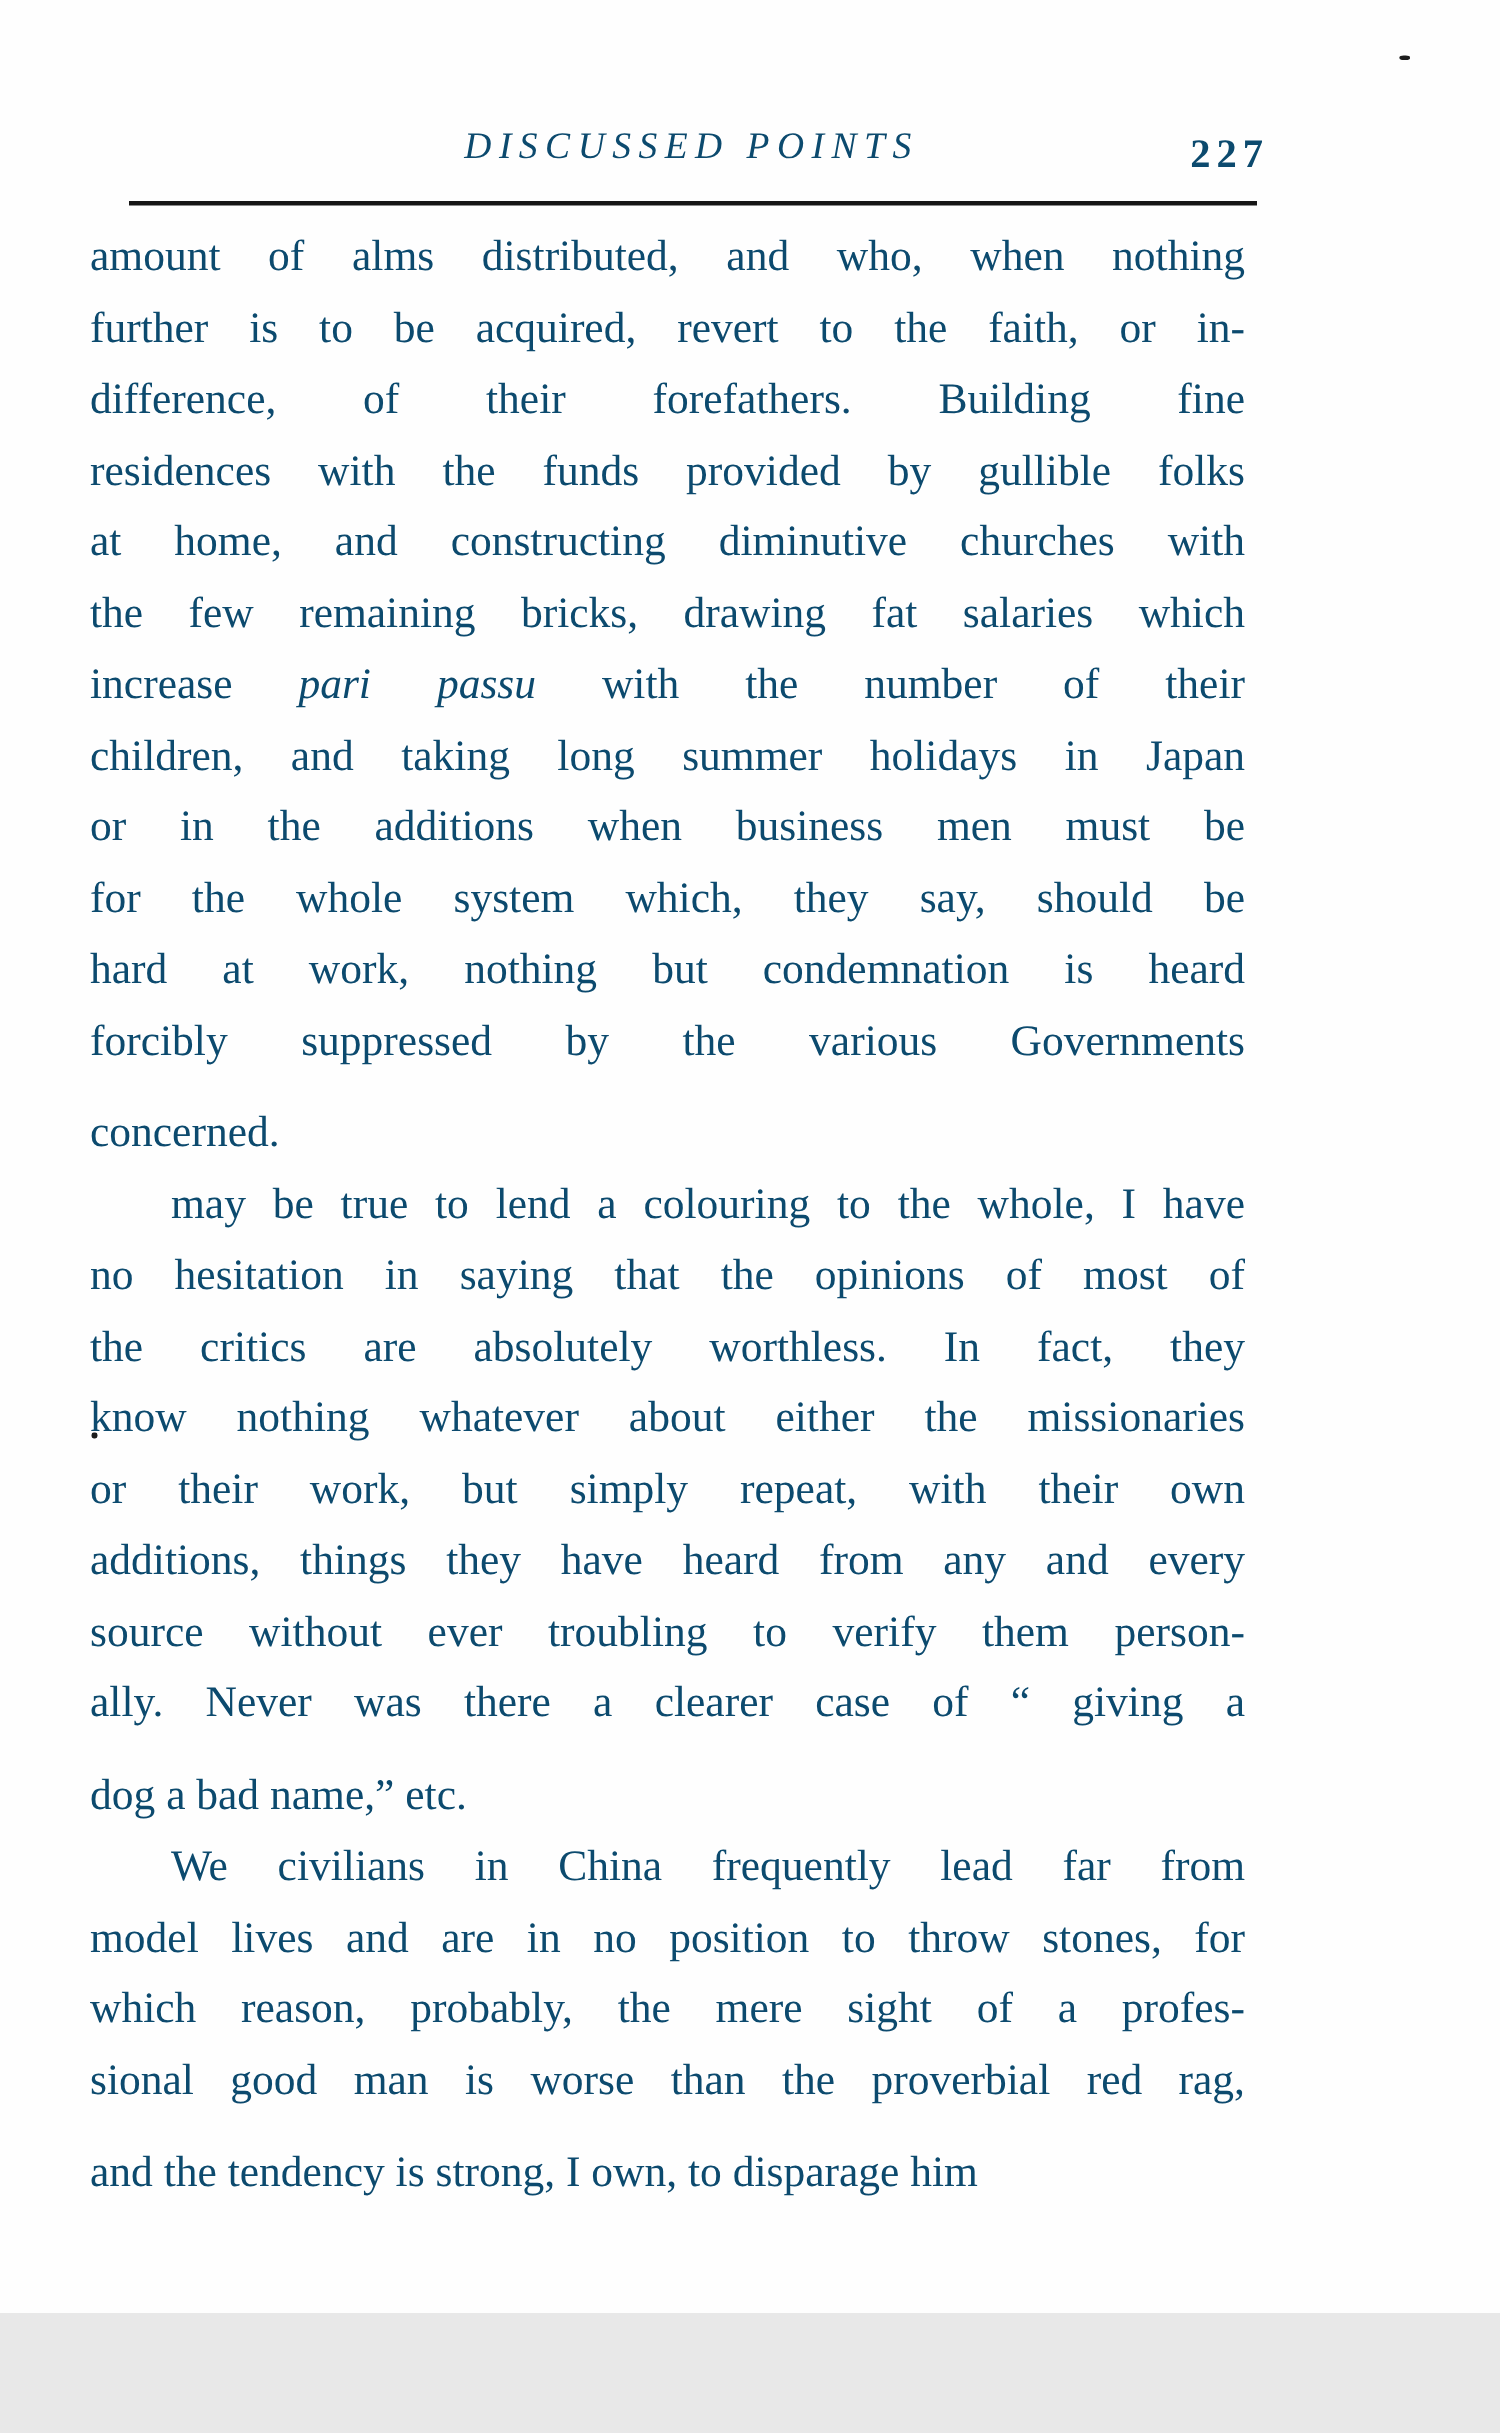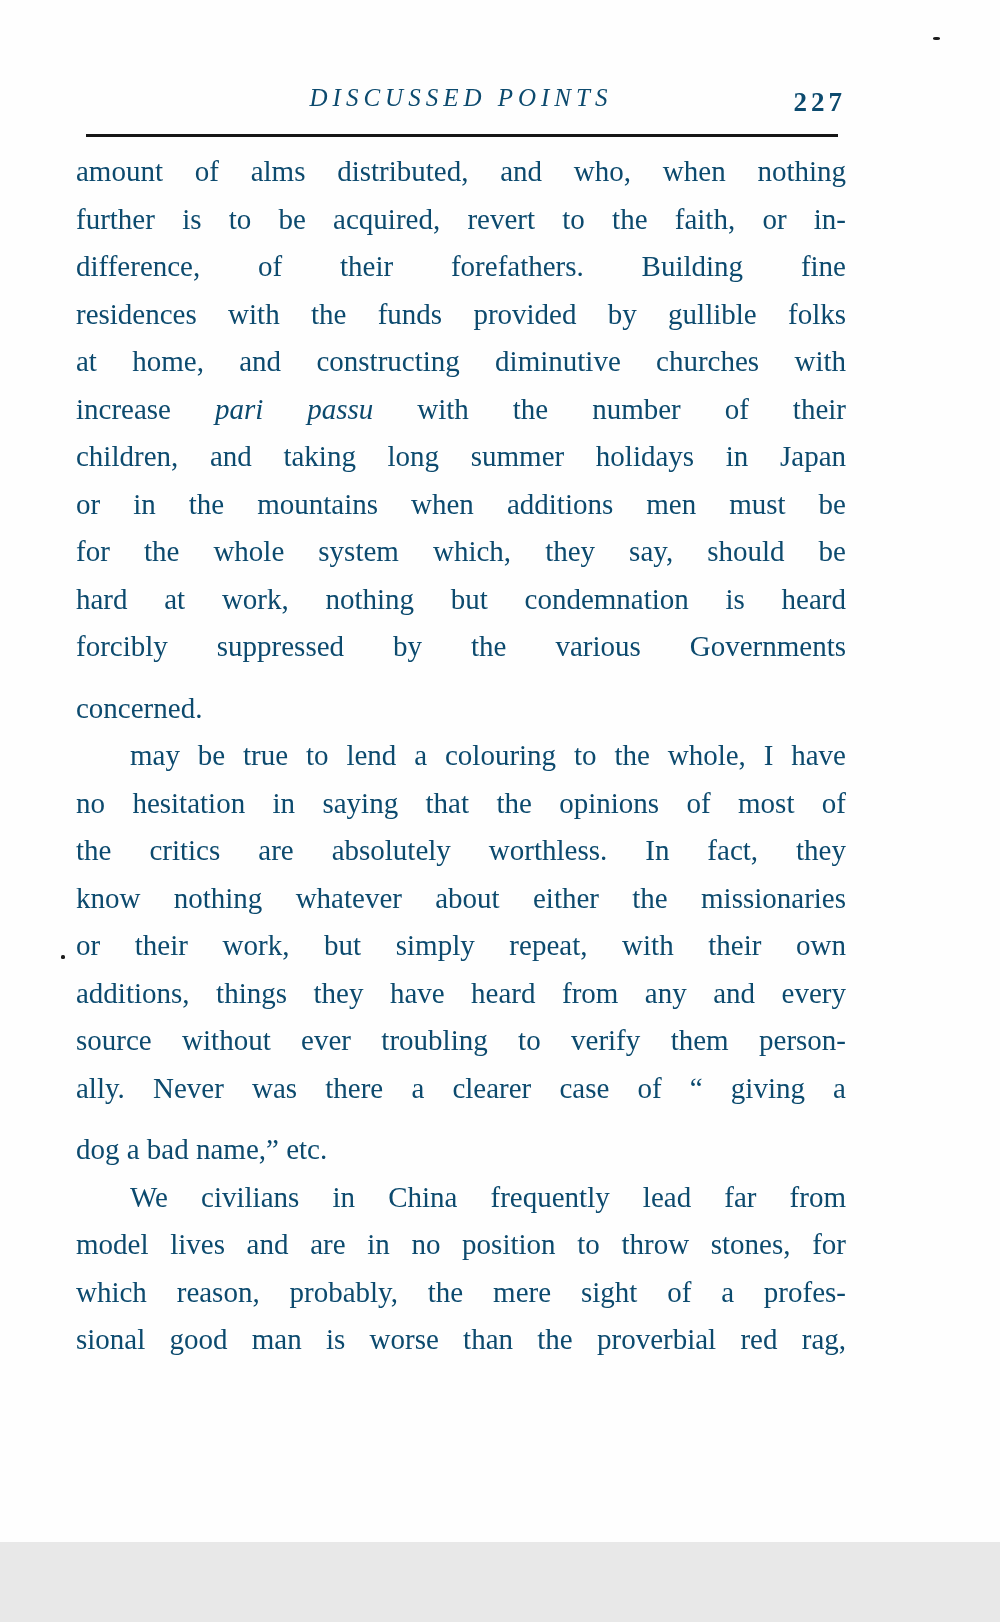--- a/index.html
+++ b/index.html
@@ -41,21 +41,21 @@
   .rule {
     position: absolute;
     left: 86px;
     top: 134px;
     width: 752px;
     height: 2.5px;
     background: #161616;
   }
   .text-block {
     position: absolute;
-    left: 76px;
+    left: 60px;
     top: 148px;
     width: 770px;
     font-size: 29px;
     line-height: 47.5px;
   }
   .para { margin: 0; }
   .para.indent .line:first-child { text-indent: 54px; }
   .line {
     text-align: justify;
     text-align-last: justify;
@@ -81,23 +81,24 @@
 
   <div class="rule"></div>
 
   <main class="text-block" id="text-block">
       <div class="para">
         <div class="line">amount of alms distributed, and who, when nothing</div>
         <div class="line">further is to be acquired, revert to the faith, or in-</div>
         <div class="line">difference, of their forefathers. Building fine</div>
         <div class="line">residences with the funds provided by gullible folks</div>
         <div class="line">at home, and constructing diminutive churches with</div>
+        <div class="line">the few remaining bricks, drawing fat salaries which</div>
         <div class="line">increase <i>pari passu</i> with the number of their</div>
         <div class="line">children, and taking long summer holidays in Japan</div>
-        <div class="line">or in the mountains when additions men must be</div>
+        <div class="line">or in the additions when business men must be</div>
         <div class="line">for the whole system which, they say, should be</div>
         <div class="line">hard at work, nothing but condemnation is heard</div>
         <div class="line">forcibly suppressed by the various Governments</div>
         <div class="line last">concerned.</div>
       </div>
       <div class="para indent">
         <div class="line">may be true to lend a colouring to the whole, I have</div>
         <div class="line">no hesitation in saying that the opinions of most of</div>
         <div class="line">the critics are absolutely worthless. In fact, they</div>
         <div class="line">know nothing whatever about either the missionaries</div>
@@ -105,15 +106,16 @@
         <div class="line">additions, things they have heard from any and every</div>
         <div class="line">source without ever troubling to verify them person-</div>
         <div class="line">ally. Never was there a clearer case of “ giving a</div>
         <div class="line last">dog a bad name,” etc.</div>
       </div>
       <div class="para indent">
         <div class="line">We civilians in China frequently lead far from</div>
         <div class="line">model lives and are in no position to throw stones, for</div>
         <div class="line">which reason, probably, the mere sight of a profes-</div>
         <div class="line">sional good man is worse than the proverbial red rag,</div>
+        <div class="line last">and the tendency is strong, I own, to disparage him</div>
       </div>
     </main>
 </div>
 
 </body></html>

